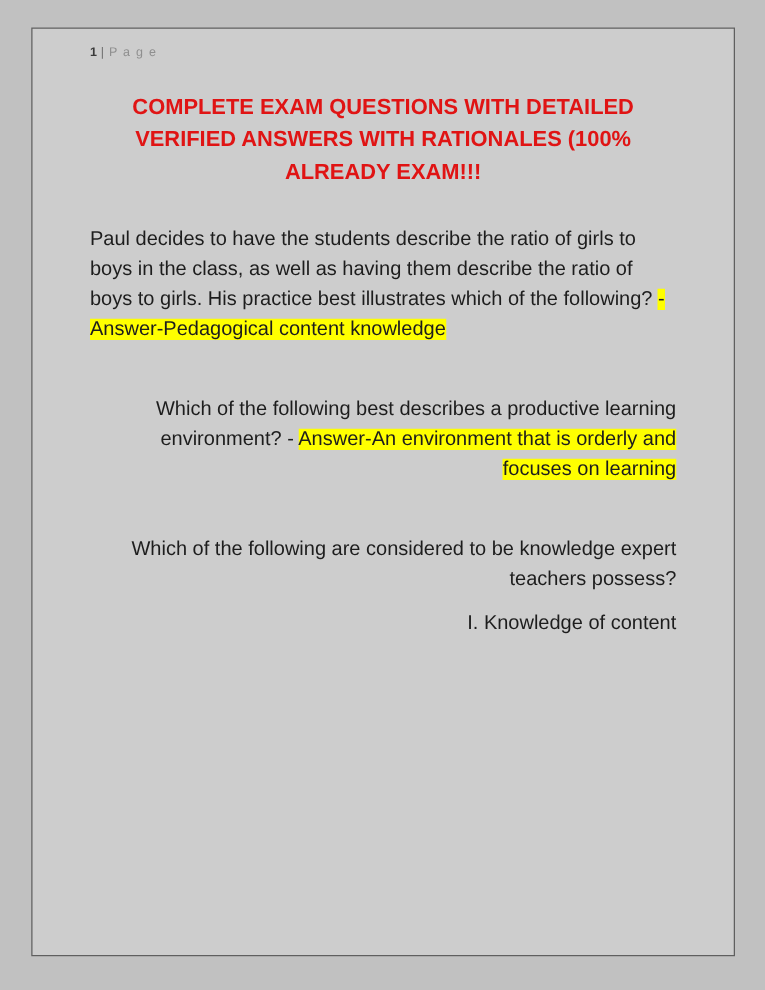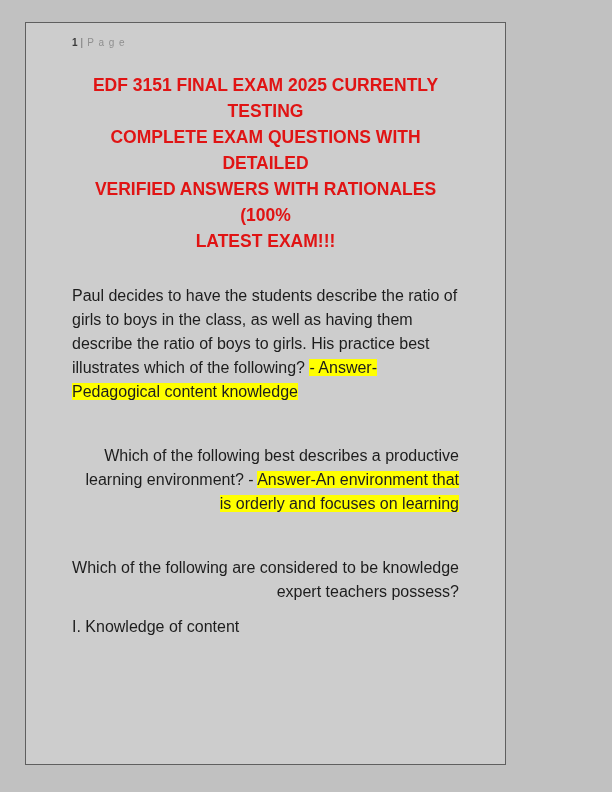--- a/index.html
+++ b/index.html
@@ -8,21 +8,21 @@
     width: 612px;
     height: 792px;
     background: #c1c1c1;
     font-family: "Liberation Sans", sans-serif;
     overflow: hidden;
   }
   .page {
     position: absolute;
     left: 25px;
     top: 22px;
-    width: 481px;
+    width: 563px;
     height: 743px;
     background: #cdcdcd;
     border: 1px solid #5f5f5f;
     box-sizing: border-box;
     padding: 14px 46px 12px 46px;
   }
   .page-header {
     font-size: 10px;
     color: #8f8f8f;
     letter-spacing: 1px;
@@ -47,39 +47,38 @@
   }
   .body-para {
     font-size: 16px;
     line-height: 24px;
     color: #1d1d1d;
     margin: 0;
   }
   .q-gap-first { margin-top: 30px; }
   .q-gap { margin-top: 43px; }
   .q-gap-3 { margin-top: 40px; text-align: right; }
-  .sub-gap { margin-top: 11px; }
+  .sub-gap { margin-top: 11px; text-align: right; }
   .hl {
     background: #ffff00;
   }
 </style>
 </head>
 <body>
 
 <div class="page">
 
   <div class="page-header">
     <span class="pnum">1</span><span class="sep">|</span><span>P a g e</span>
   </div>
 
   <div class="doc-title">
-    <div>EDF 3151 FINAL EXAM 2025 CURRENTLY TESTING</div>
     <div>COMPLETE EXAM QUESTIONS WITH DETAILED</div>
     <div>VERIFIED ANSWERS WITH RATIONALES (100%</div>
-    <div>LATEST EXAM!!!</div>
+    <div>ALREADY EXAM!!!</div>
   </div>
 
   <p class="body-para q-gap-first"><span>Paul decides to have the students describe the ratio of girls to boys in the class, as well as having them describe the ratio of boys to girls. His practice best illustrates which of the following? </span><span class="hl">- Answer-Pedagogical content knowledge</span></p>
 
 
   <p class="body-para q-gap-3"><span>Which of the following best describes a productive learning environment? - </span><span class="hl">Answer-An environment that is orderly and focuses on learning</span></p>
 
   <p class="body-para q-gap-3"><span>Which of the following are considered to be knowledge expert teachers possess?</span></p>
 
   <p class="body-para sub-gap"><span>I. Knowledge of content</span></p>

